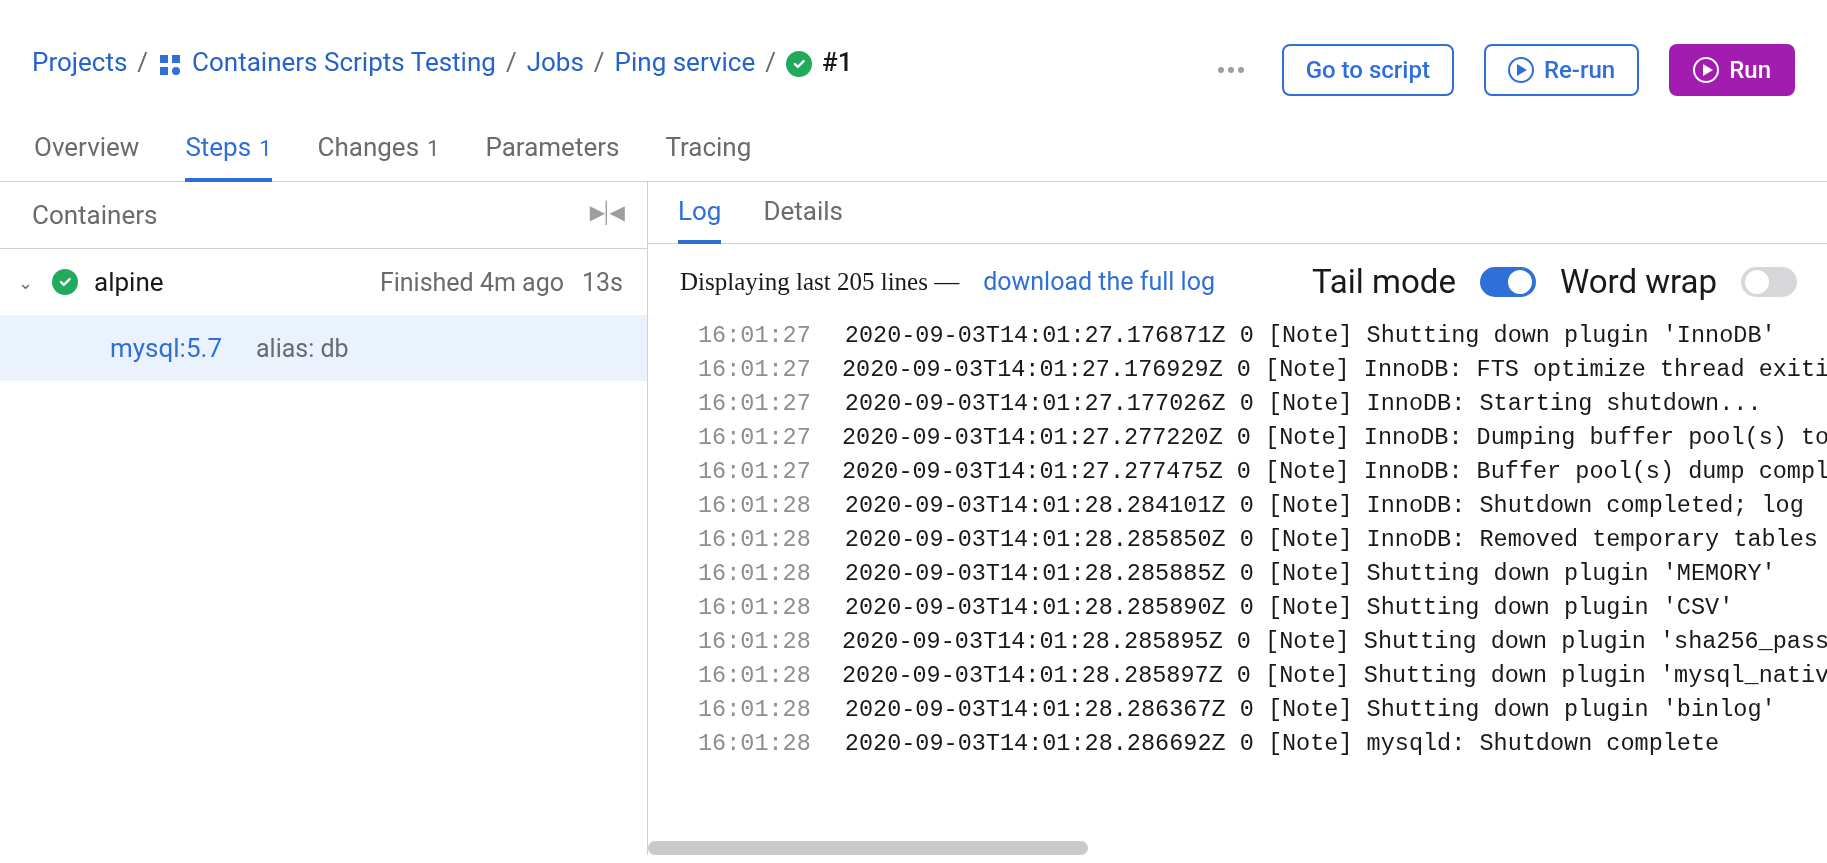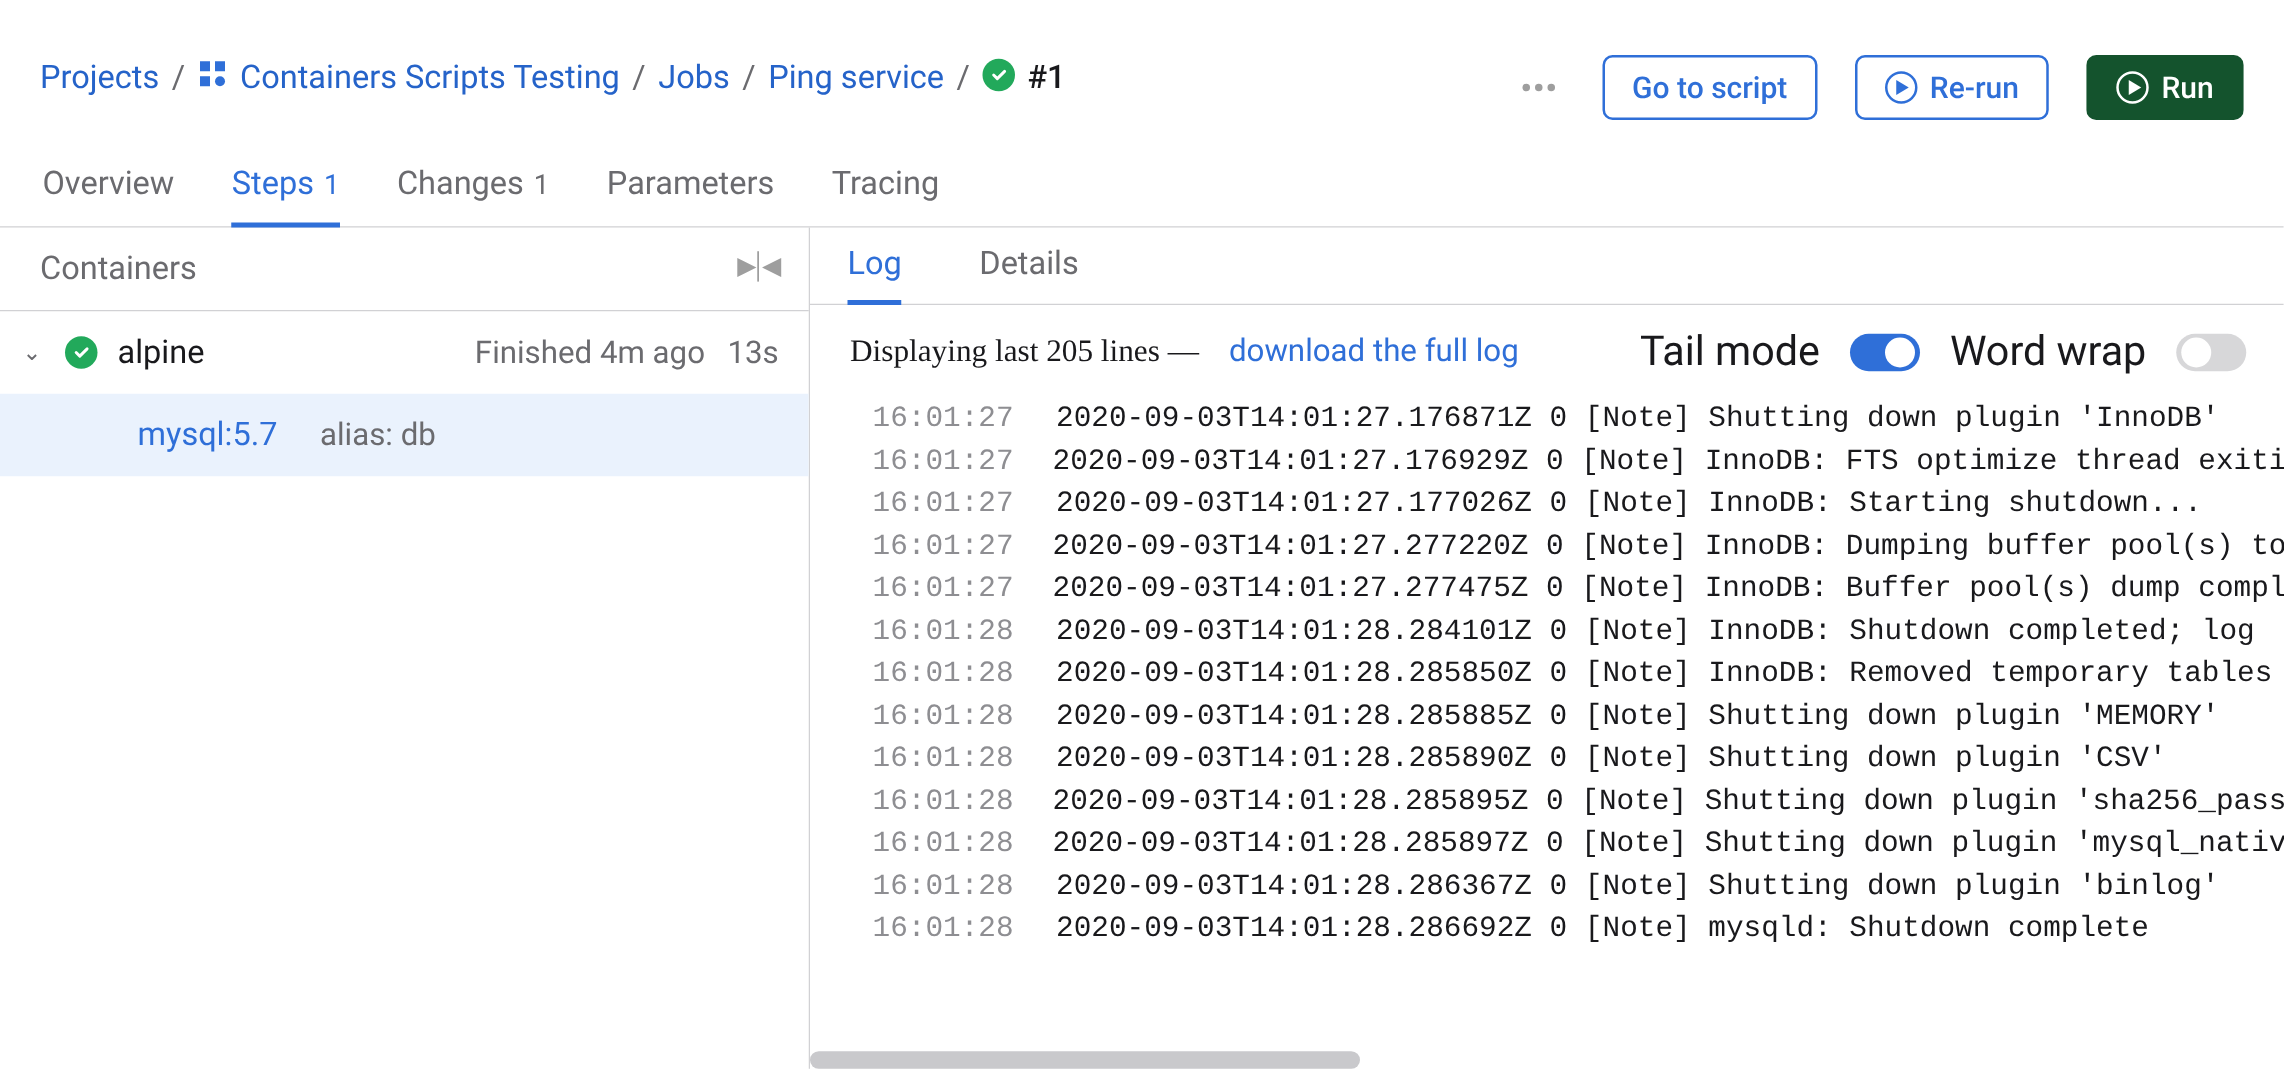--- a/index.html
+++ b/index.html
@@ -1,31 +1,31 @@
 <!DOCTYPE html>
 <html><head>
 <meta charset="utf-8">
 <style>
   * { box-sizing: border-box; margin: 0; padding: 0; }
   html, body { width: 1827px; height: 863px; font-family: -apple-system, BlinkMacSystemFont, "Segoe UI", Roboto, Helvetica, Arial, sans-serif; font-size: 16px; color: #19191C; background: #fff; overflow: hidden; }
 
   
   .header { display: flex; align-items: center; justify-content: space-between; padding: 28px 32px 14px 32px; }
-  .breadcrumb { display: flex; align-items: flex-start; gap: 10px; font-size: 26px; color: #6B6B6F; flex-wrap: wrap; }
+  .breadcrumb { display: flex; align-items: flex-end; gap: 10px; font-size: 26px; color: #6B6B6F; flex-wrap: wrap; }
   .breadcrumb .crumb { color: #2563C9; cursor: pointer; }
   .breadcrumb .sep { color: #6B6B6F; }
   .breadcrumb .run-number { color: #19191C; font-weight: 500; }
   .apps-icon { display:inline-flex; align-items:center; }
 
   .actions { display: flex; align-items: center; gap: 30px; margin-top: 16px; }
   .kebab { display:flex; gap:4px; padding: 8px; cursor: pointer; }
   .kebab .dot { width:6px; height:6px; border-radius:50%; background:#9E9E9E; }
   .btn { display:flex; align-items:center; gap:10px; padding: 10px 22px; border-radius:8px; font-size:24px; font-weight:500; cursor:pointer; border:2px solid transparent; }
   .btn-outline { border-color:#2F6FD8; color:#2F6FD8; background:#fff; }
-  .btn-primary { background:#14532d; color:#fff; }
+  .btn-primary { background:#a21caf; color:#fff; }
   .play-icon { width:26px; height:26px; border-radius:50%; display:flex; align-items:center; justify-content:center; }
   .play-icon.blue { border:2px solid #2F6FD8; }
   .play-icon.white { border:2px solid #fff; }
   .play-triangle { width:0; height:0; border-style:solid; border-width:6px 0 6px 10px; }
   .play-triangle.blue { border-color: transparent transparent transparent #2F6FD8; margin-left:3px; }
   .play-triangle.white { border-color: transparent transparent transparent #fff; margin-left:3px; }
 
   
   .tabs { display:flex; gap:46px; padding: 22px 34px 0 34px; border-bottom:1px solid #D1D1D4; font-size:26px; }
   .tab { display:flex; align-items:baseline; gap:8px; padding-bottom:16px; color:#6B6B6F; cursor:pointer; border-bottom:4px solid transparent; margin-bottom:-1px; }
@@ -46,21 +46,21 @@
   .status-circle { width:26px; height:26px; border-radius:50%; display:flex; align-items:center; justify-content:center; flex-shrink:0; }
   .status-ok { background:#22A95B; }
   .status-circle svg { width:14px; height:14px; }
   .container-name { font-size:26px; color:#19191C; }
   .container-item.level-1 .container-name { color:#2F6FD8; }
   .meta { margin-left:auto; display:flex; gap:18px; color:#6B6B6F; font-size:25px; }
   .alias { color:#6B6B6F; font-size:25px; margin-left:18px; }
 
   
   .pane { flex:1; display:flex; flex-direction:column; min-width:0; }
-  .subtabs { display:flex; gap:62px; padding:14px 30px 0 30px; border-bottom:1px solid #D1D1D4; font-size:26px; }
+  .subtabs { display:flex; gap:42px; padding:14px 30px 0 30px; border-bottom:1px solid #D1D1D4; font-size:26px; }
   .subtab { padding-bottom:14px; color:#6B6B6F; cursor:pointer; border-bottom:4px solid transparent; margin-bottom:-1px; }
   .subtab.active { color:#2F6FD8; border-bottom-color:#2F6FD8; }
 
   .log-controls { display:flex; align-items:center; gap:24px; padding:18px 30px 12px 32px; font-size:25px; }
   .log-controls .info { color:#19191C;font-family:Liberation Serif, serif; }
   .log-controls .download { color:#2F6FD8; cursor:pointer; }
   .log-controls .spacer { flex:1; }
   .toggle { width:56px; height:30px; border-radius:15px; position:relative; cursor:pointer; }
   .toggle .knob { width:24px; height:24px; border-radius:50%; background:#fff; position:absolute; top:3px; }
   .toggle.on { background:#2F6FD8; }

